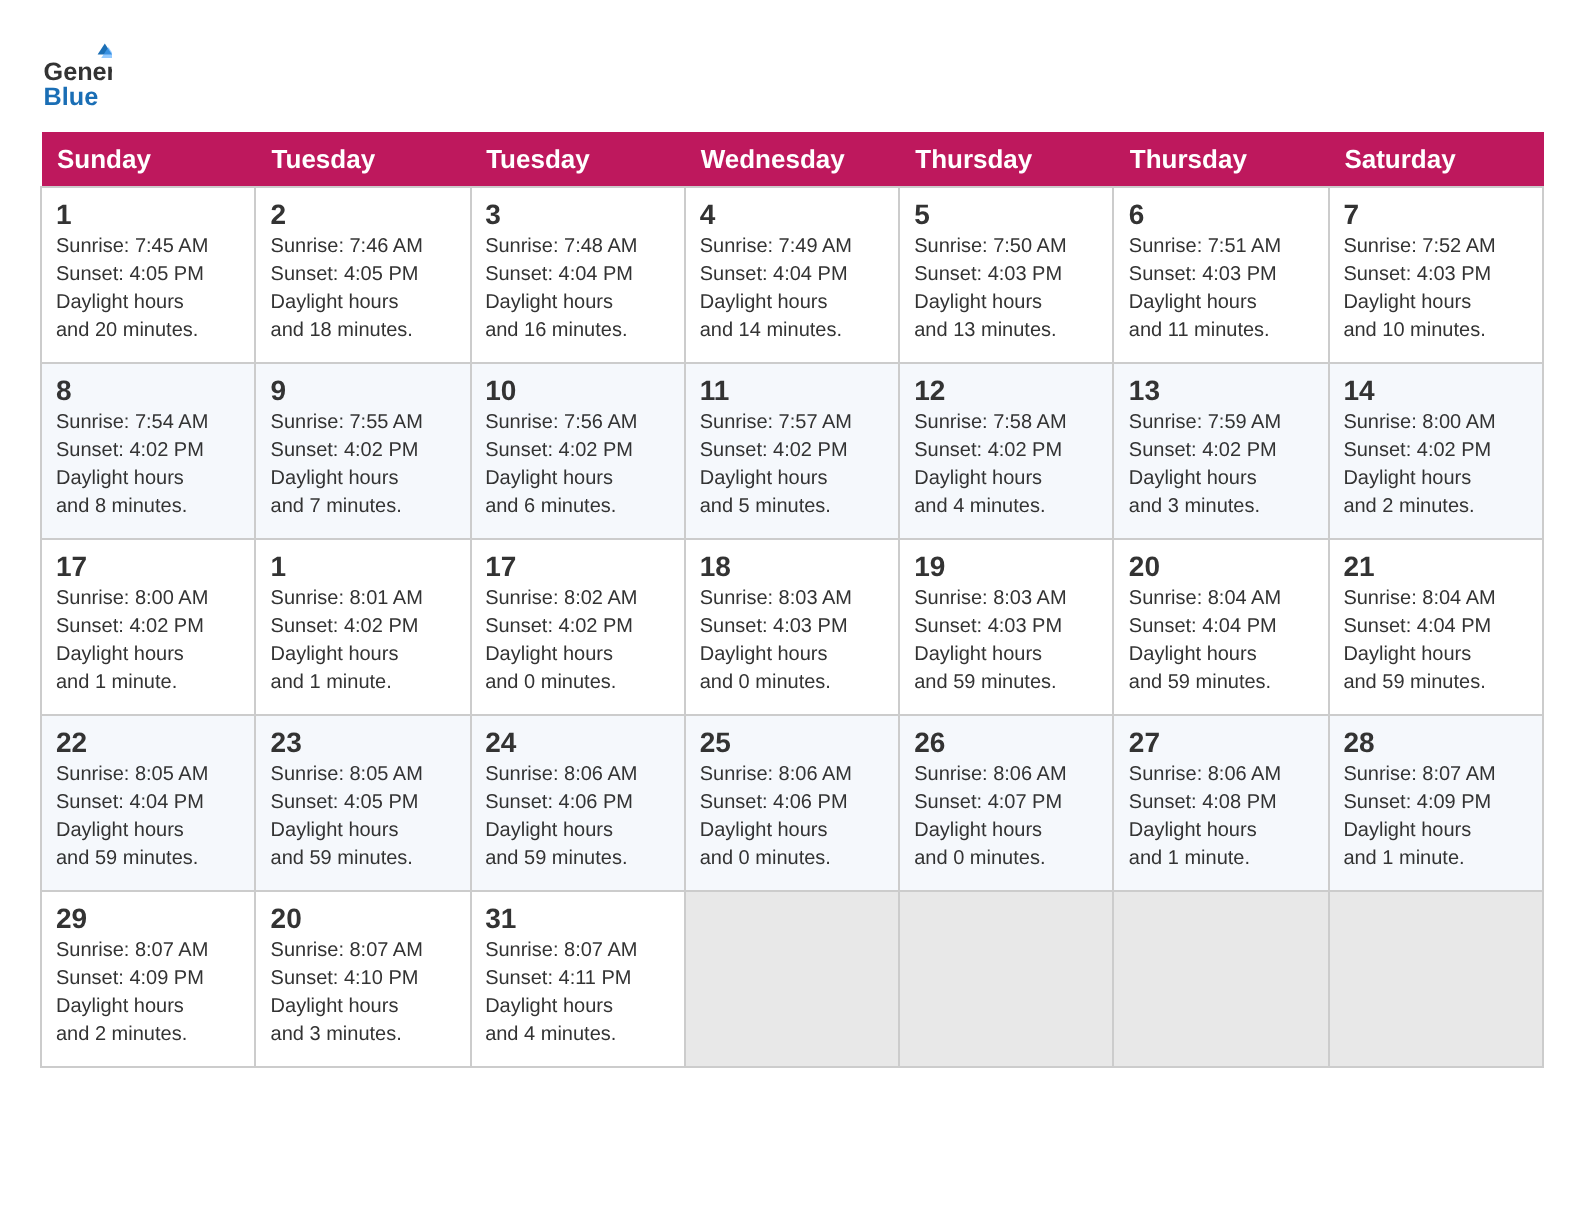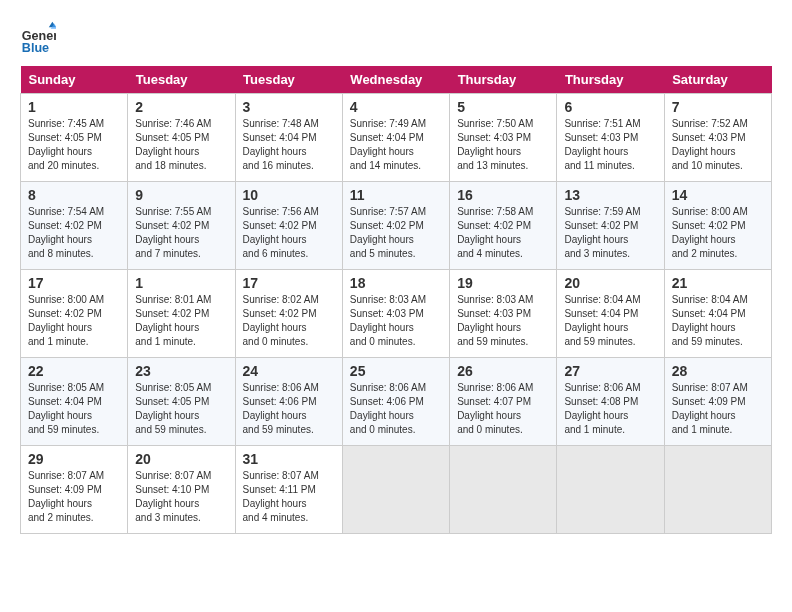--- a/index.html
+++ b/index.html
@@ -152,21 +152,21 @@
         </td>
         <td>
           <span class="day-num">10</span>
           <div class="day-info">Sunrise: 7:56 AM<br>Sunset: 4:02 PM<br>Daylight hours<br>and 6 minutes.</div>
         </td>
         <td>
           <span class="day-num">11</span>
           <div class="day-info">Sunrise: 7:57 AM<br>Sunset: 4:02 PM<br>Daylight hours<br>and 5 minutes.</div>
         </td>
         <td>
-          <span class="day-num">16</span>
+          <span class="day-num">12</span>
           <div class="day-info">Sunrise: 7:58 AM<br>Sunset: 4:02 PM<br>Daylight hours<br>and 4 minutes.</div>
         </td>
         <td>
           <span class="day-num">13</span>
           <div class="day-info">Sunrise: 7:59 AM<br>Sunset: 4:02 PM<br>Daylight hours<br>and 3 minutes.</div>
         </td>
         <td>
           <span class="day-num">14</span>
           <div class="day-info">Sunrise: 8:00 AM<br>Sunset: 4:02 PM<br>Daylight hours<br>and 2 minutes.</div>
         </td>

